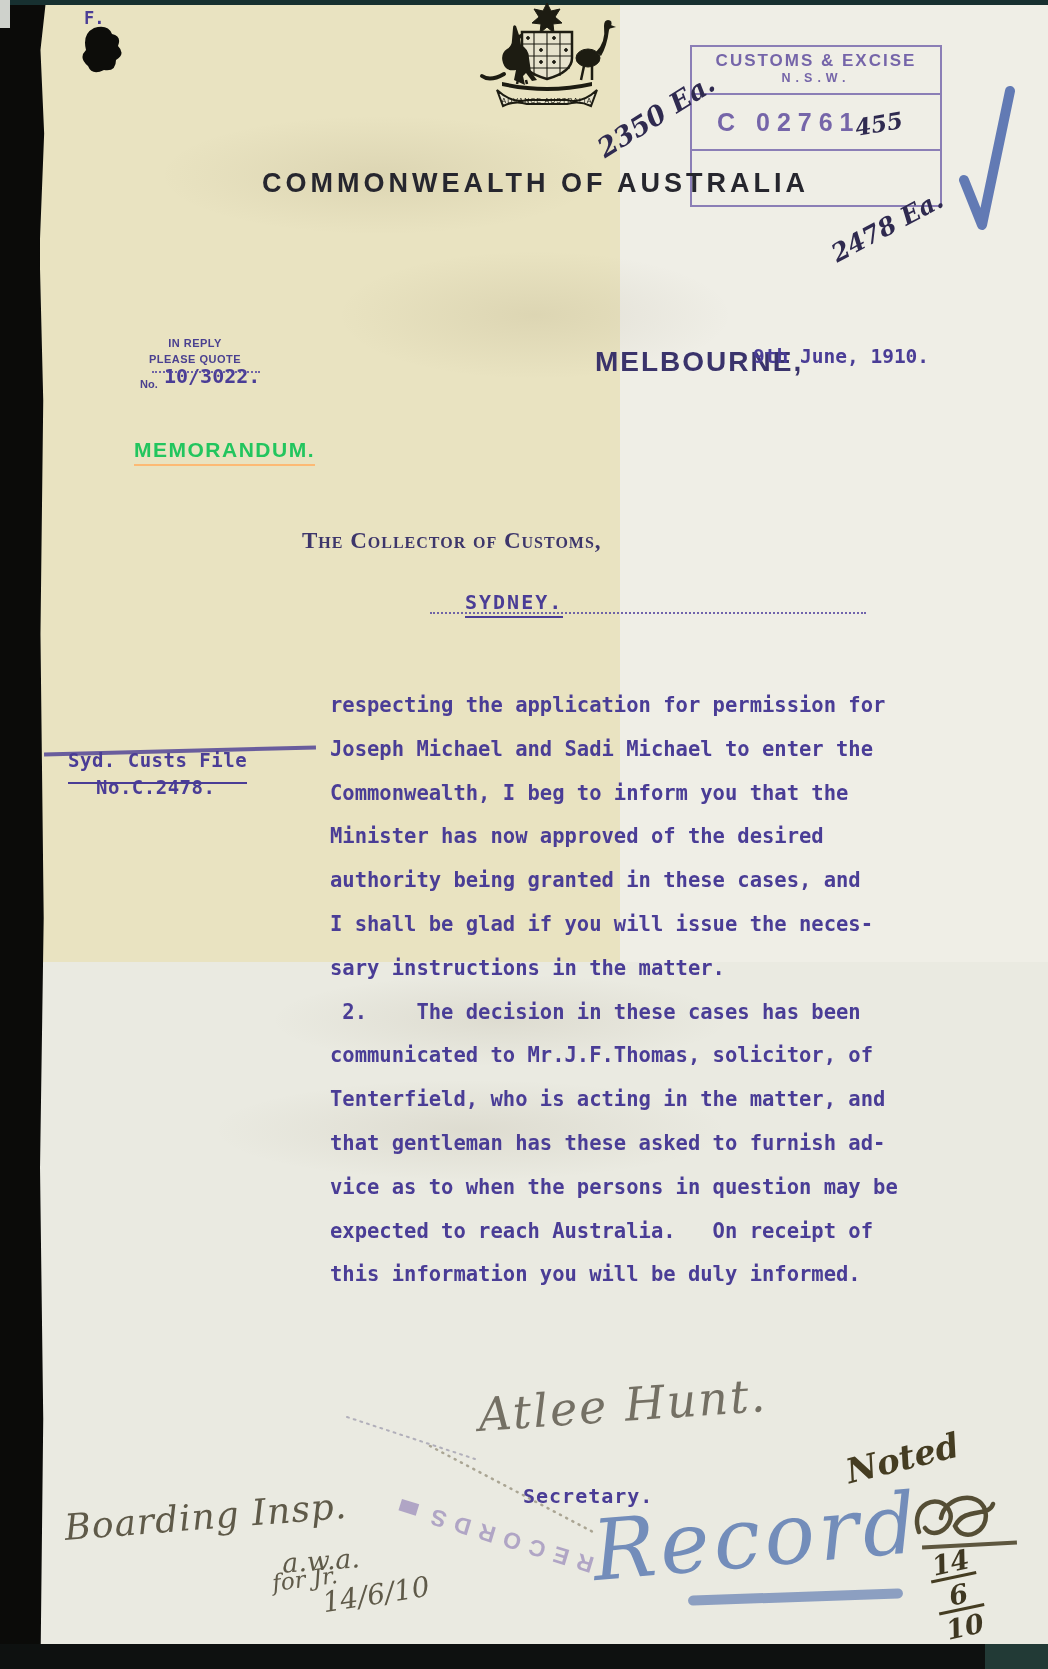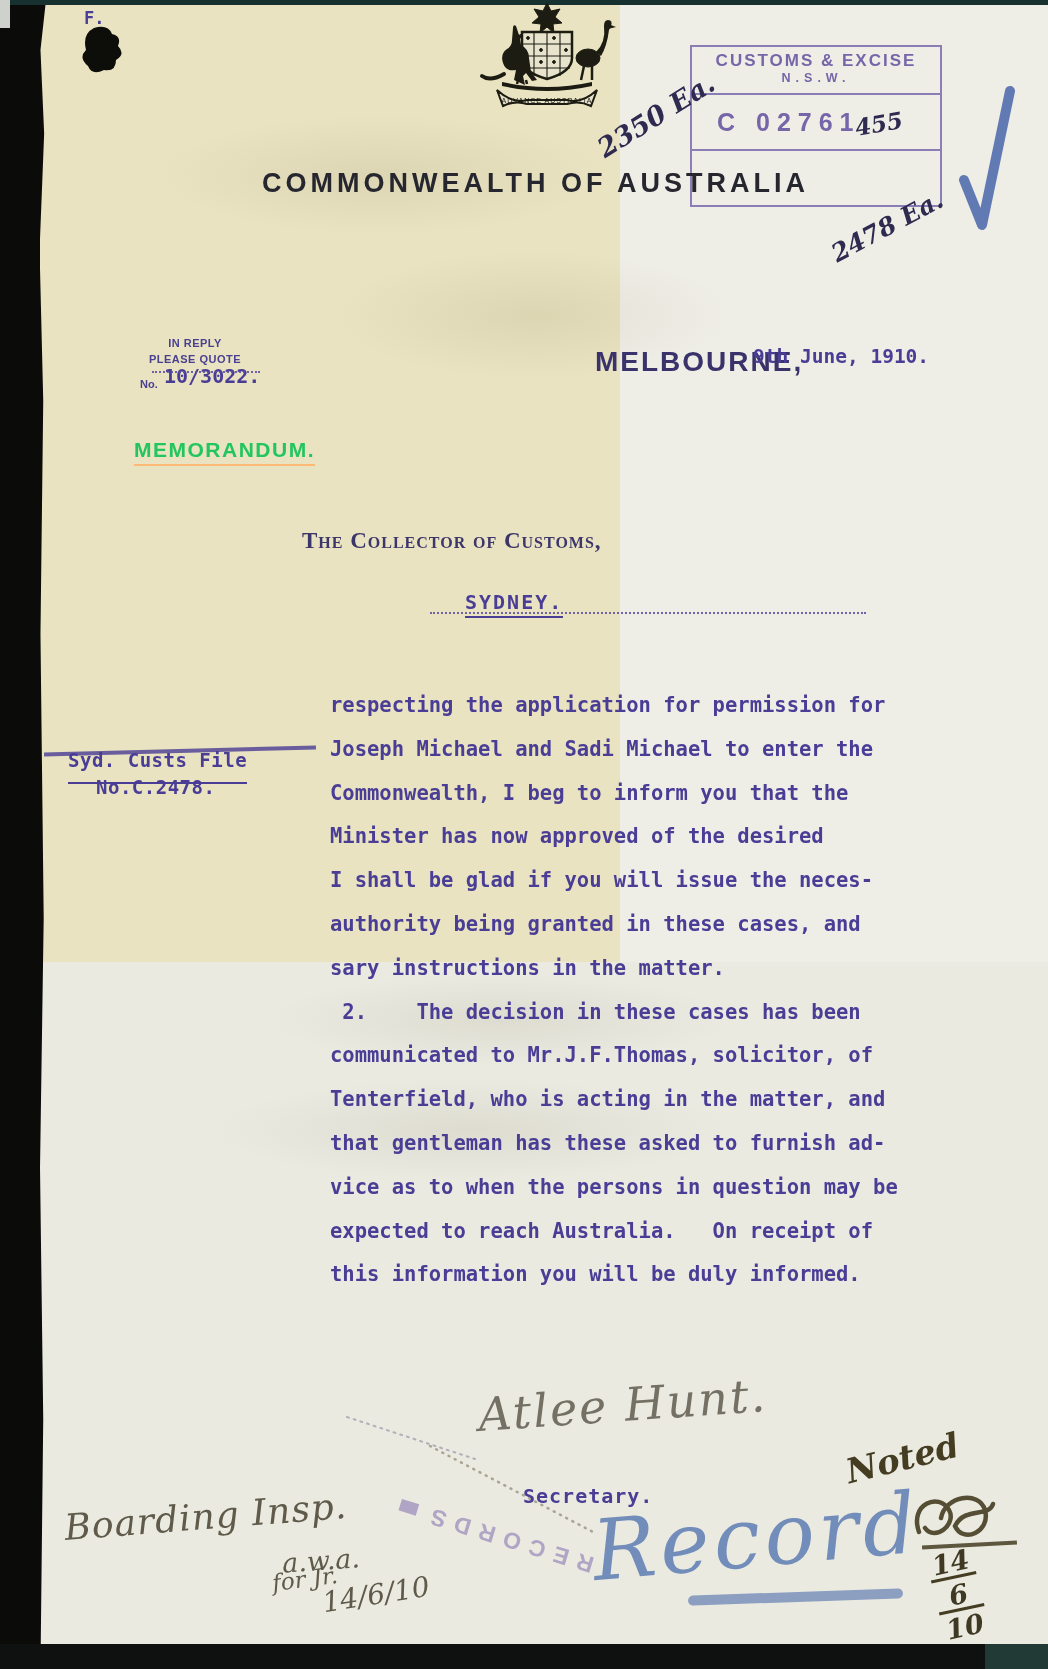--- a/index.html
+++ b/index.html
@@ -139,22 +139,22 @@
 
   <div class="abs" style="left:44px;top:749px;width:272px;height:4px;background:rgba(72,59,148,.8);transform:rotate(-1.5deg);z-index:4;"></div>
   <div class="abs tw" style="left:68px;top:749px;font-size:19px;letter-spacing:.5px;border-bottom:2.5px solid #4a3d96;padding-bottom:11px;z-index:3;">Syd. Custs File</div>
   <div class="abs tw" style="left:96px;top:776px;font-size:19px;letter-spacing:.5px;z-index:3;">No.C.2478.</div>
 
   <div class="memo-body">
     <div>respecting the application for permission for</div>
     <div>Joseph Michael and Sadi Michael to enter the</div>
     <div>Commonwealth, I beg to inform you that the</div>
     <div>Minister has now approved of the desired</div>
+    <div>authority being granted in these cases, and</div>
     <div>I shall be glad if you will issue the neces-</div>
-    <div>authority being granted in these cases, and</div>
     <div>sary instructions in the matter.</div>
     <div> 2.    The decision in these cases has been</div>
     <div>communicated to Mr.J.F.Thomas, solicitor, of</div>
     <div>Tenterfield, who is acting in the matter, and</div>
     <div>that gentleman has these asked to furnish ad-</div>
     <div>vice as to when the persons in question may be</div>
     <div>expected to reach Australia.   On receipt of</div>
     <div>this information you will be duly informed.</div>
   </div>
 

